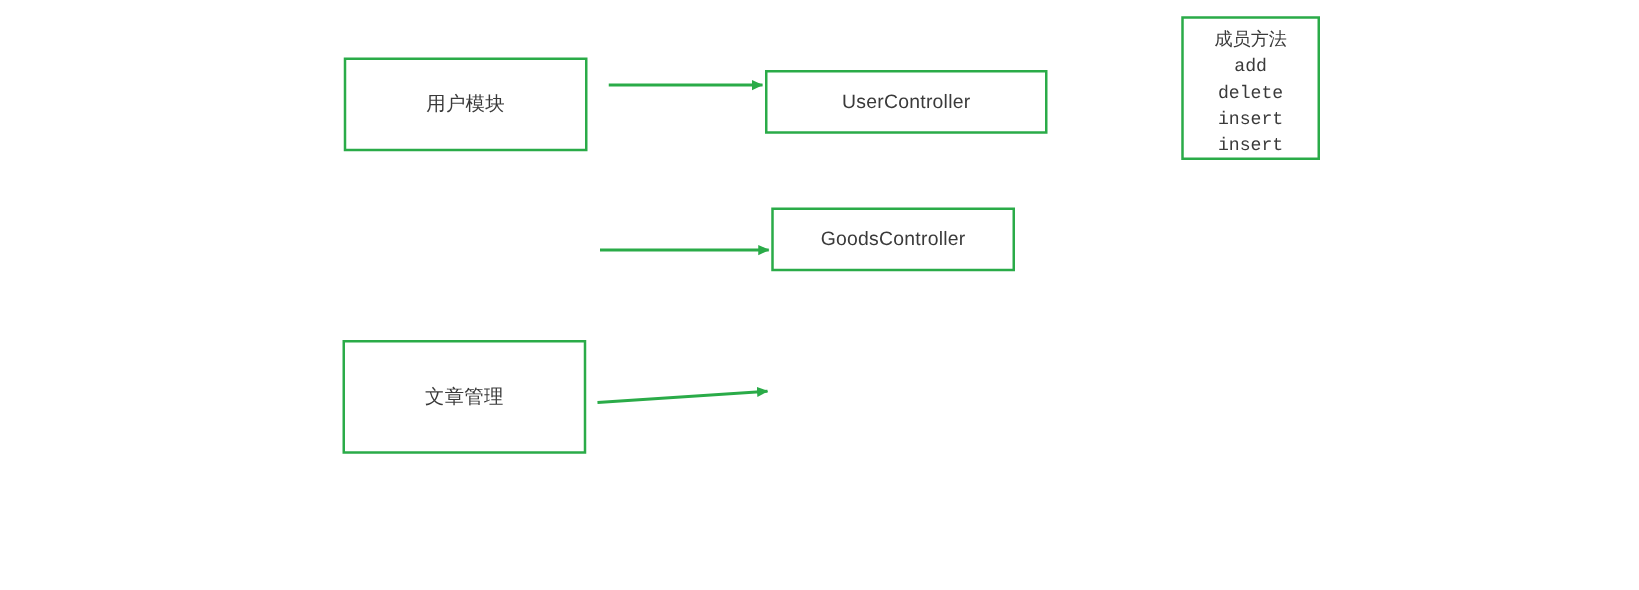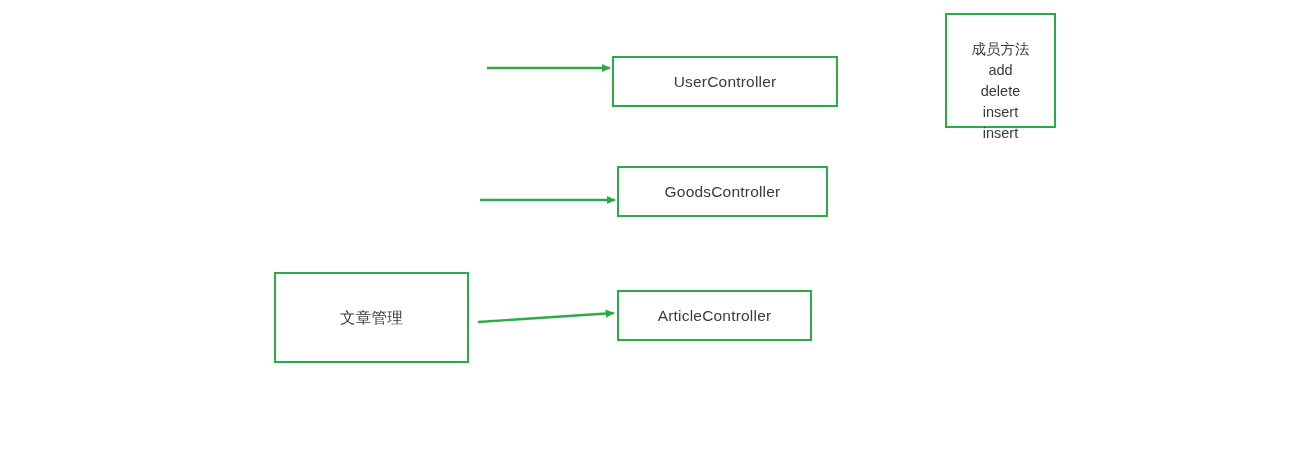--- a/index.html
+++ b/index.html
@@ -36,21 +36,22 @@
     line-height: 1.25;
   }
   .module-node .node-label {
     font-size: 15.5px;
   }
   .controller-node .node-label {
     font-size: 15.5px;
   }
   .methods-node {
     align-items: flex-start;
-    padding-top: 24px;
+    padding-top: 8px;
+    font-family: Liberation Mono, monospace;
   }
   .methods-list {
     display: flex;
     flex-direction: column;
     align-items: center;
     gap: 1px;
   }
   .methods-list span {
     font-size: 14.5px;
     color: #3a3a3a;
@@ -75,32 +76,32 @@
     <defs>
       <marker id="arrowhead" markerWidth="9" markerHeight="9" refX="8.4" refY="4.5" orient="auto" markerUnits="userSpaceOnUse">
         <path d="M0,0.4 L9,4.5 L0,8.6 Z" fill="#2aab48"></path>
       </marker>
     </defs>
     <line id="edge-0" stroke="#2aab48" stroke-width="2.4" marker-end="url(#arrowhead)" x1="487" y1="68" x2="610" y2="68"></line>
     <line id="edge-1" stroke="#2aab48" stroke-width="2.4" marker-end="url(#arrowhead)" x1="480" y1="200" x2="615" y2="200"></line>
     <line id="edge-2" stroke="#2aab48" stroke-width="2.4" marker-end="url(#arrowhead)" x1="478" y1="322" x2="614" y2="313"></line>
   </svg>
 
+  <div class="node module-node" id="module-0" style="left: 275px; top: 46px; width: 195px; height: 75px;">
+    <span class="node-label">用户模块</span>
+  </div>
   <div class="node module-node" id="module-2" style="left: 274px; top: 272px; width: 195px; height: 91px;">
     <span class="node-label">文章管理</span>
   </div>
 
   <div class="node controller-node" id="controller-0" style="left: 612px; top: 56px; width: 226px; height: 51px;">
     <span class="node-label">UserController</span>
   </div>
-  <div class="node controller-node" id="controller-1" style="left: 617px; top: 166px; width: 211px; height: 51px;">
+  <div class="node controller-node" id="controller-1" style="left: 617px; top: 166px; width: 195px; height: 51px;">
     <span class="node-label">GoodsController</span>
-  </div>
-  <div class="node controller-node" id="controller-2" style="left: 617px; top: 290px; width: 195px; height: 51px;">
-    <span class="node-label">ArticleController</span>
   </div>
 
   <div class="node methods-node" id="methods-box" style="left: 945px; top: 13px; width: 111px; height: 115px;">
     <div class="methods-list">
       <span>成员方法</span>
       <span>add</span>
       <span>delete</span>
       <span>insert</span>
       <span>insert</span>
     </div>

